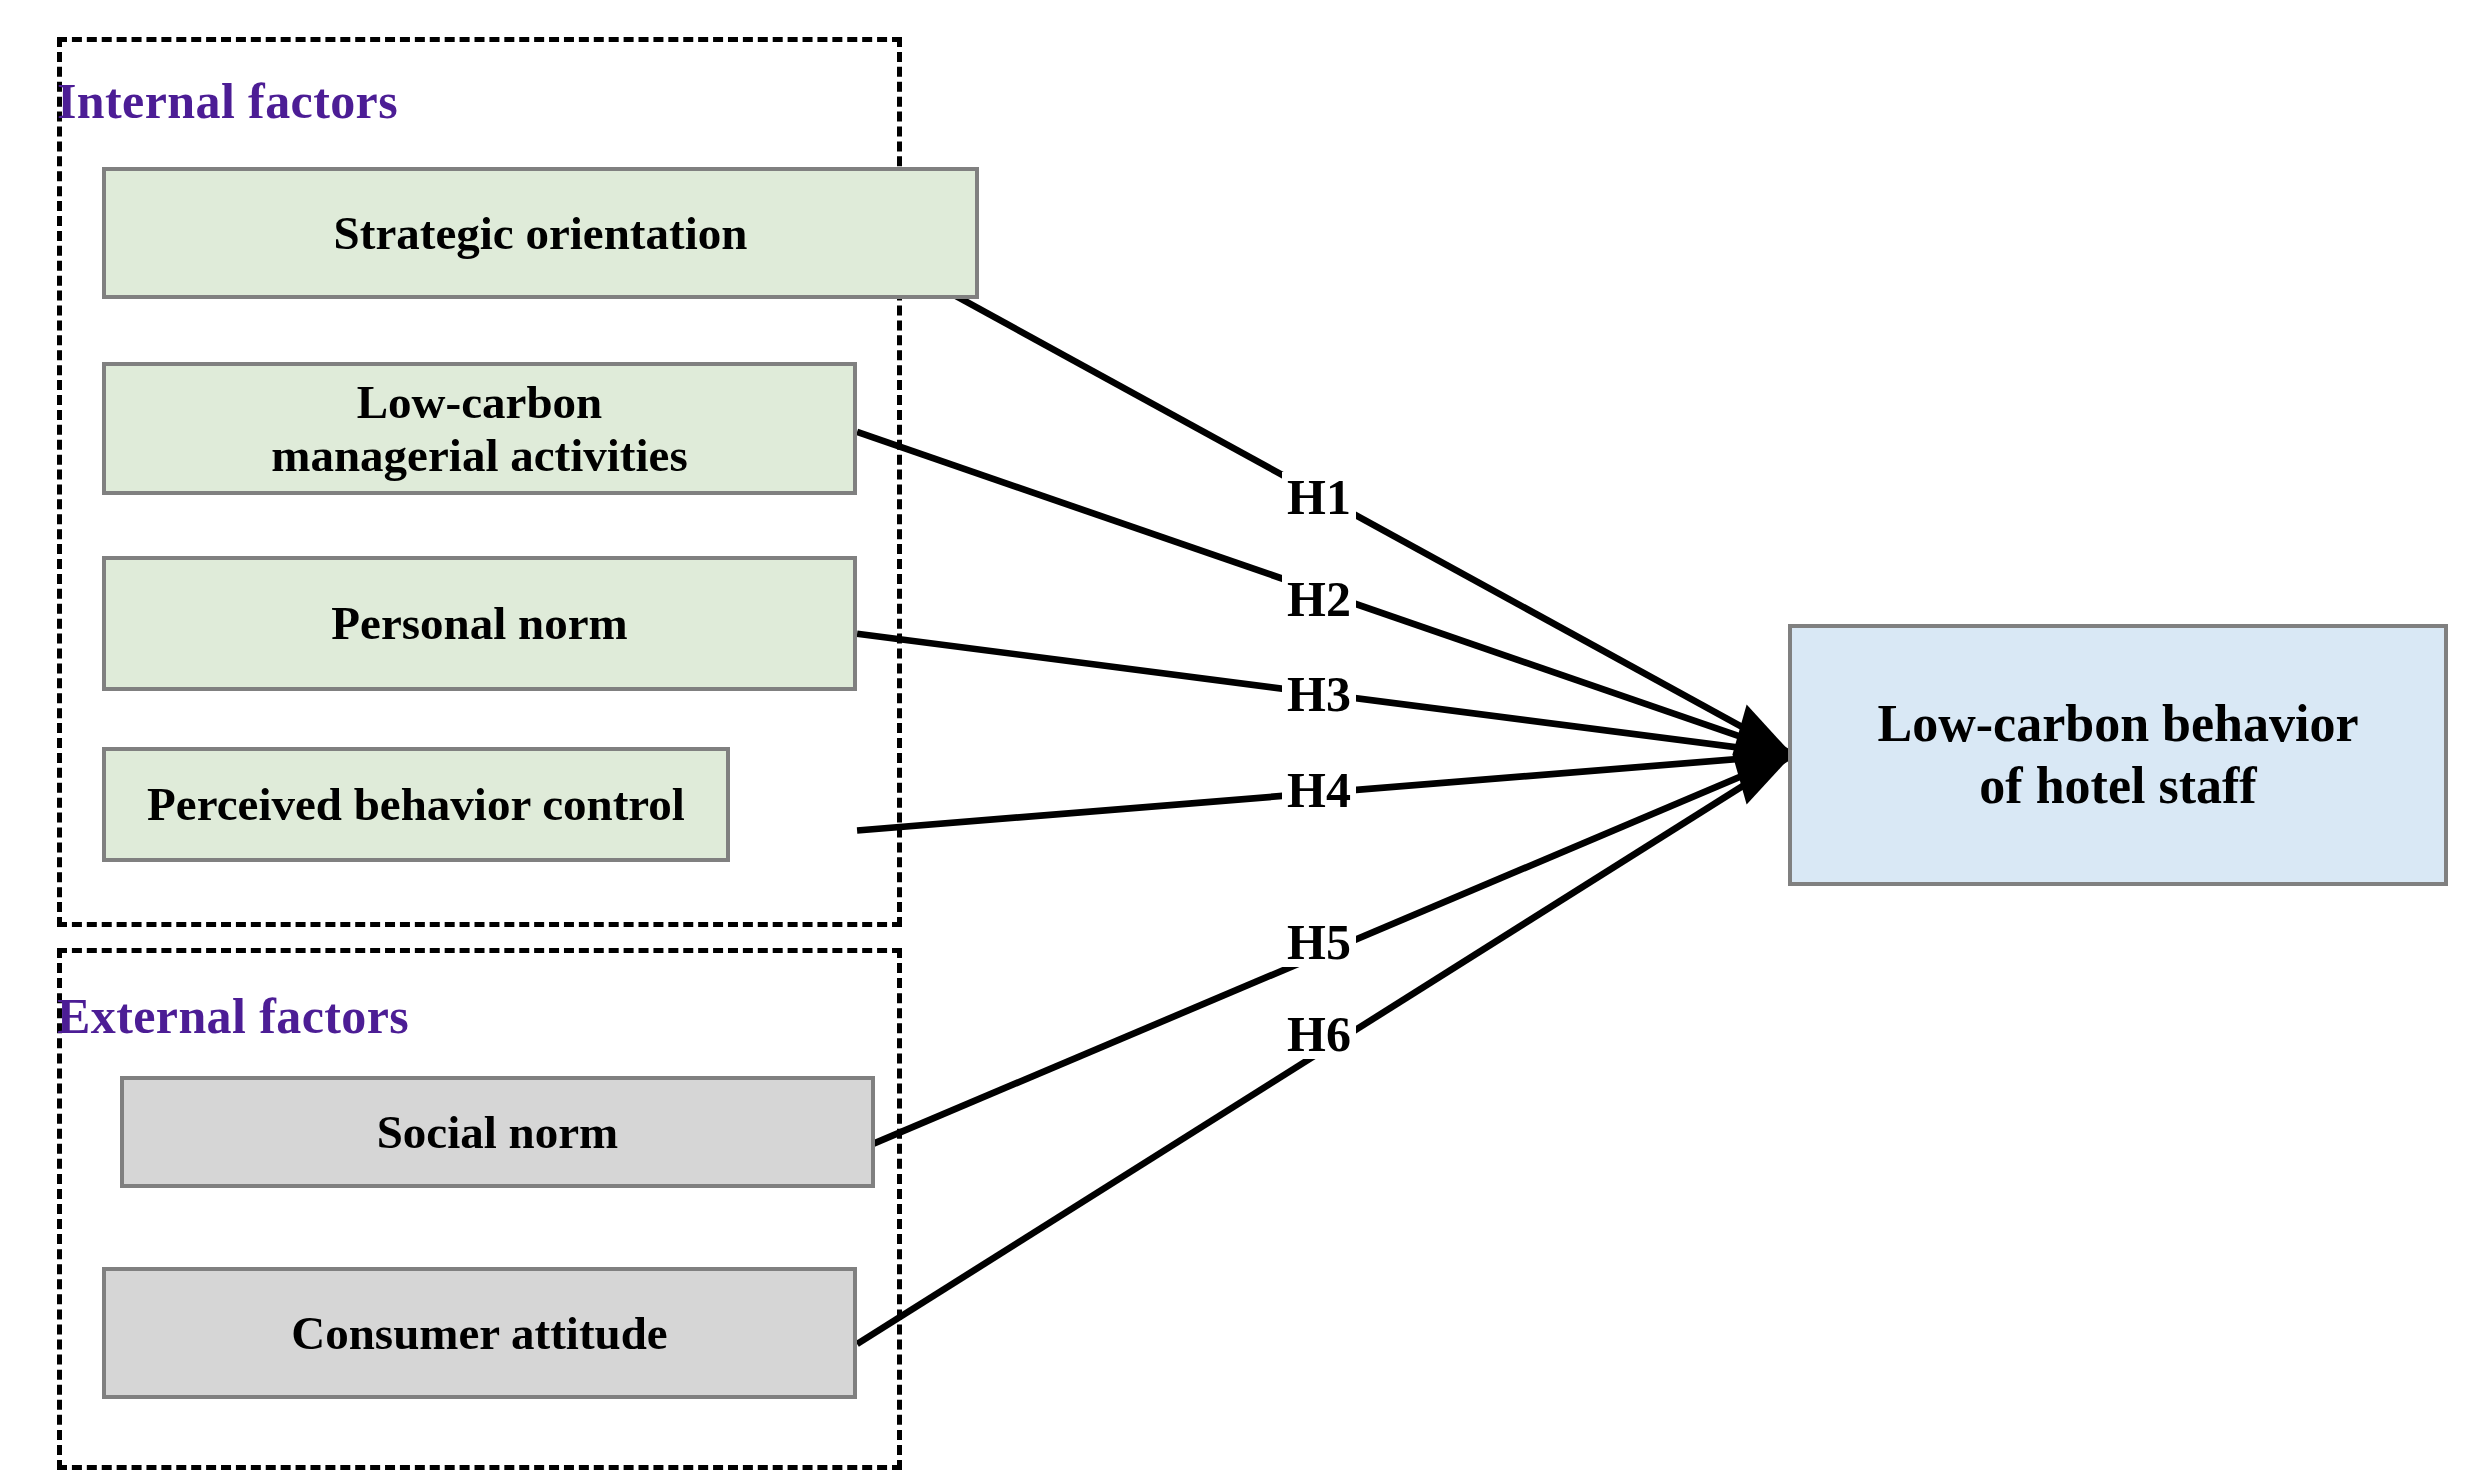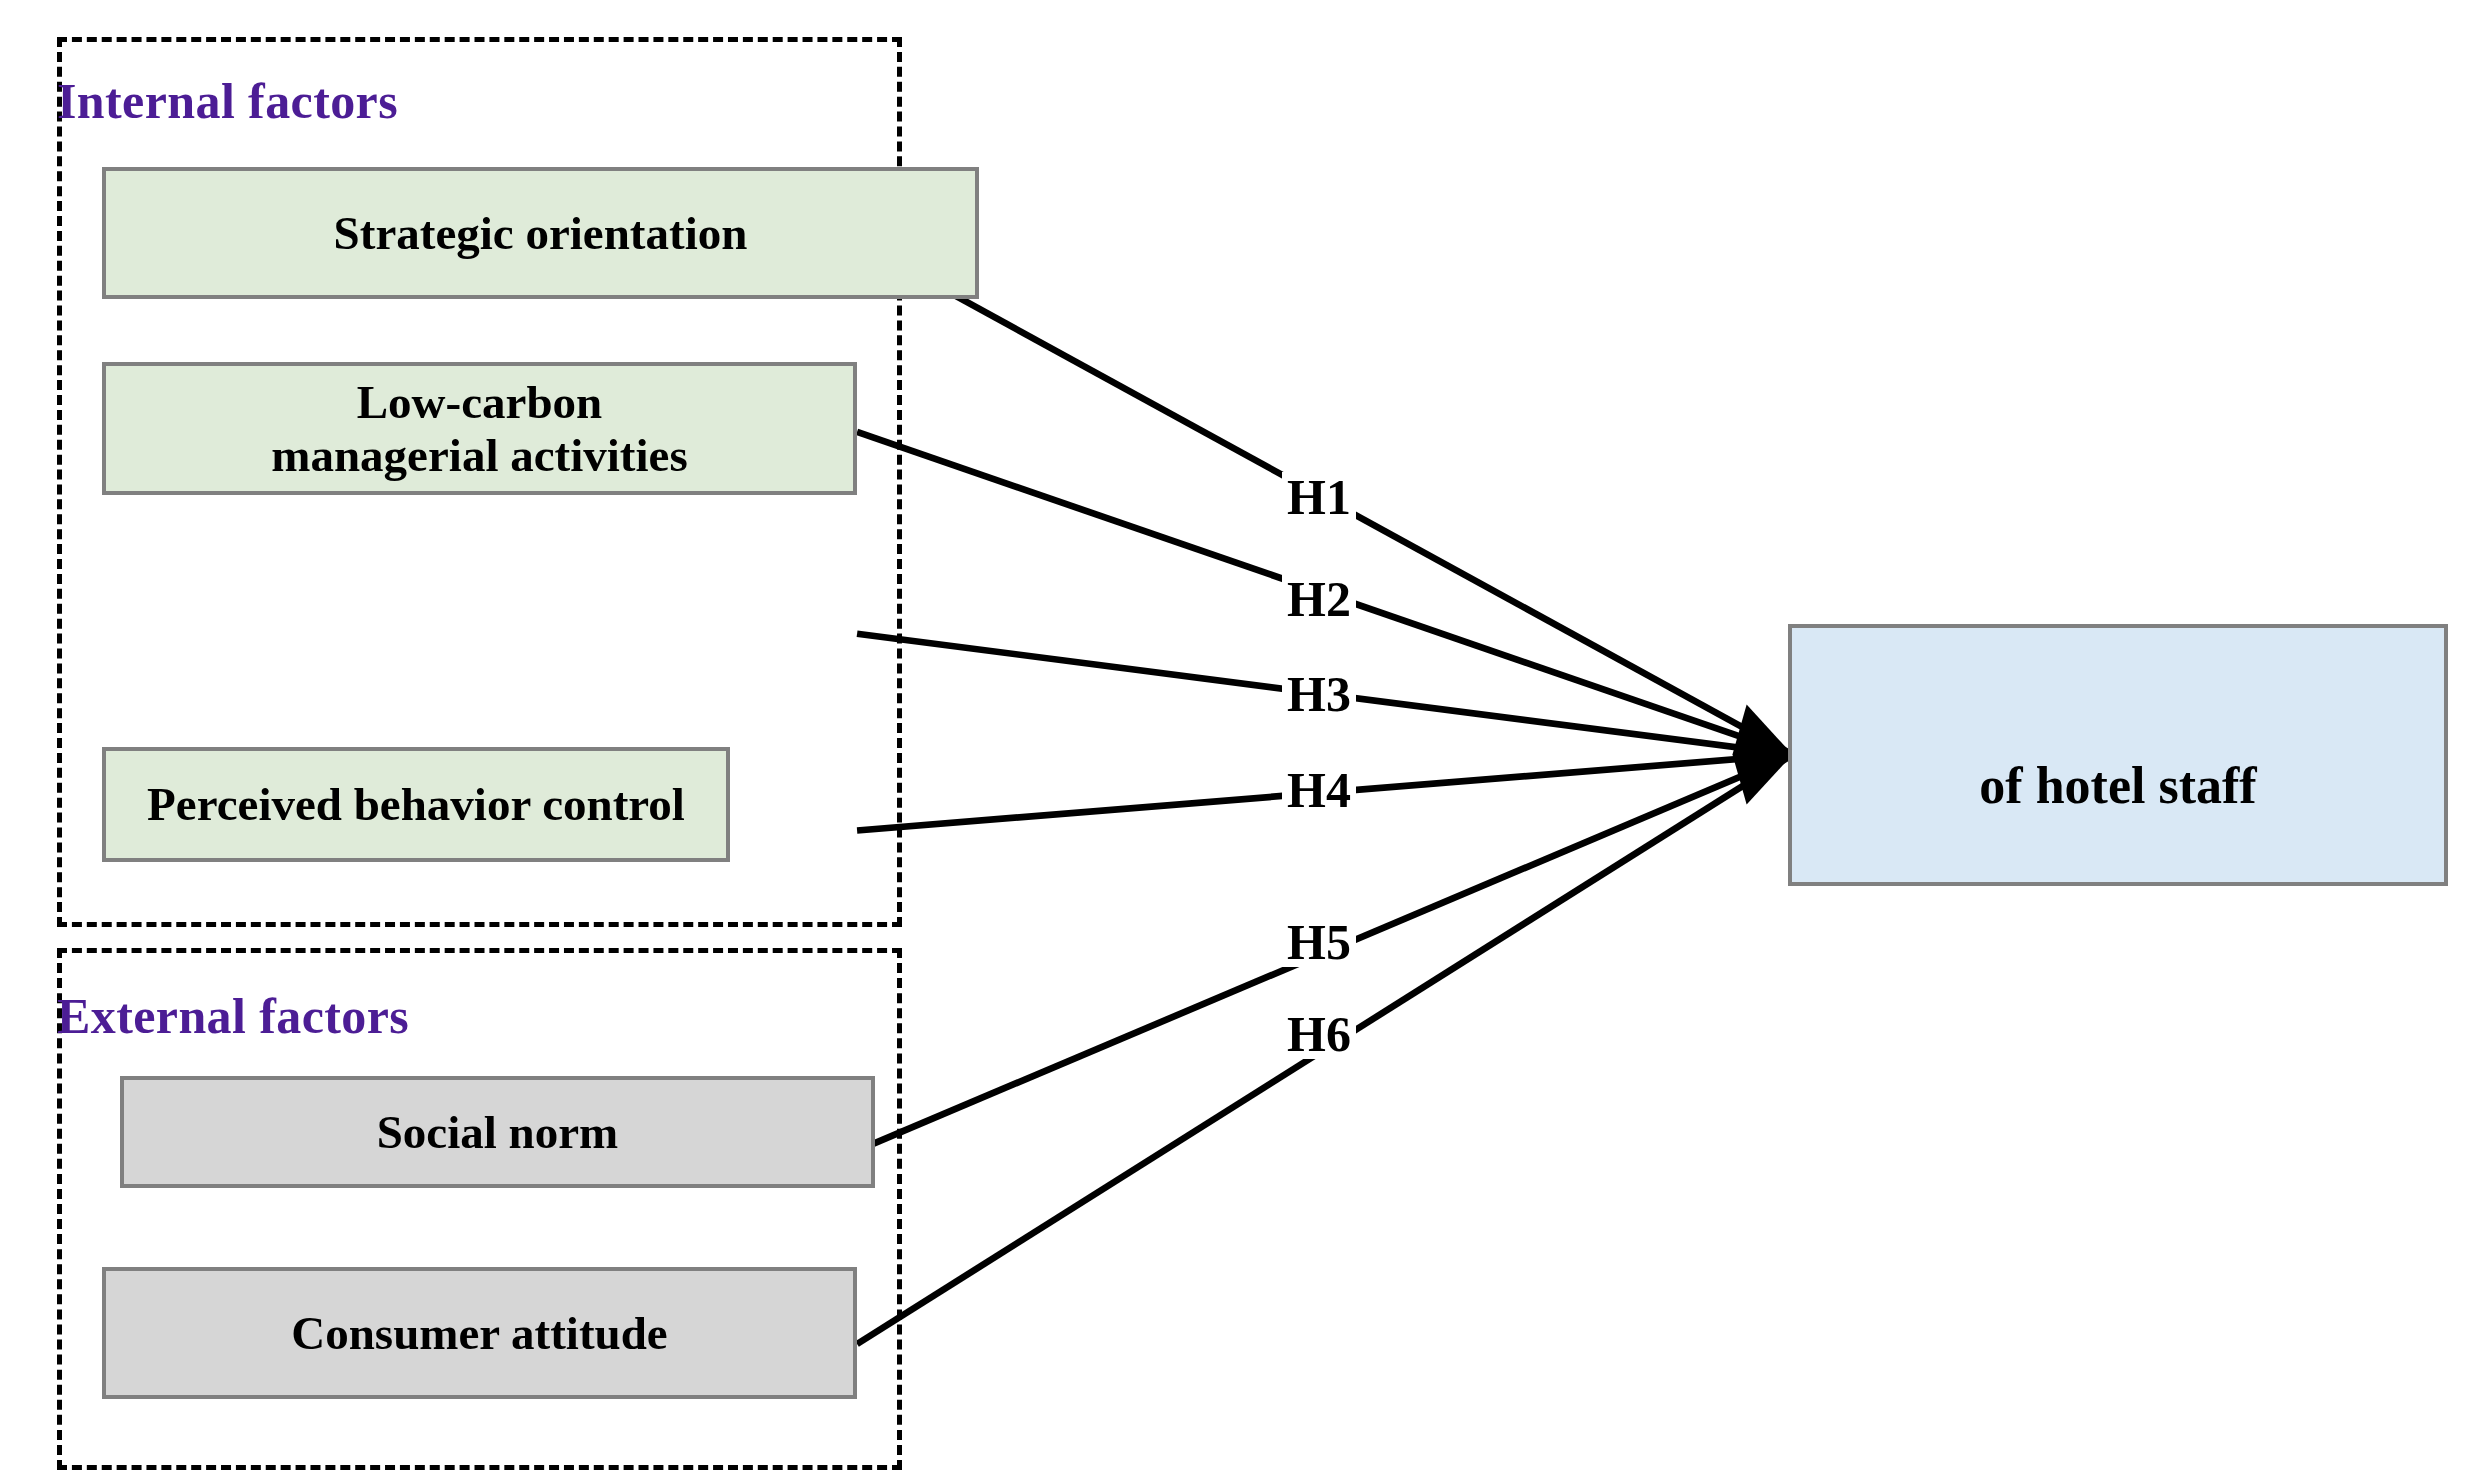--- a/index.html
+++ b/index.html
@@ -128,39 +128,42 @@
     <span>Strategic orientation</span>
   </div>
 
   <div class="node-box node-green" id="node-low-carbon-managerial">
     <span>
       <span>Low-carbon</span><br>
       <span>managerial activities</span>
     </span>
   </div>
 
+  <div class="node-box node-green" id="node-personal-norm">
+    <span>Personal norm</span>
+  </div>
 
   <div class="node-box node-green" id="node-perceived-behavior">
     <span>Perceived behavior control</span>
   </div>
 
   <div class="group-frame" id="external-frame"></div>
   <div class="group-title" id="external-title">External factors</div>
 
   <div class="node-box node-gray" id="node-social-norm">
     <span>Social norm</span>
   </div>
 
   <div class="node-box node-gray" id="node-consumer-attitude">
     <span>Consumer attitude</span>
   </div>
 
   <div class="node-box node-blue" id="node-outcome">
     <span>
-      <br>
+      <span>Low-carbon behavior</span><br>
       <span>of hotel staff</span>
     </span>
   </div>
 
   <div class="hyp-label" id="hyp-h1">H1</div>
   <div class="hyp-label" id="hyp-h2">H2</div>
   <div class="hyp-label" id="hyp-h3">H3</div>
   <div class="hyp-label" id="hyp-h4">H4</div>
   <div class="hyp-label" id="hyp-h5">H5</div>
   <div class="hyp-label" id="hyp-h6">H6</div>

